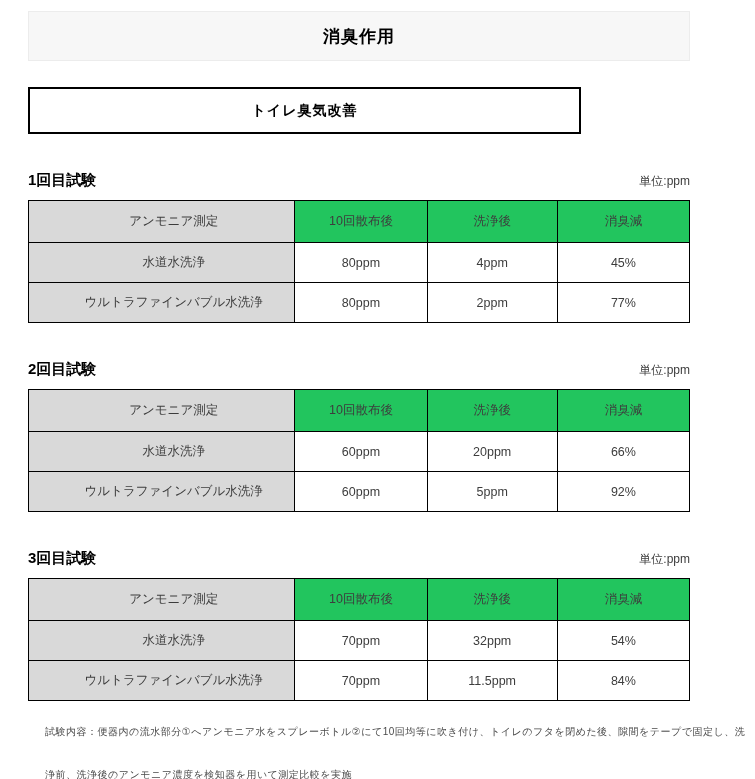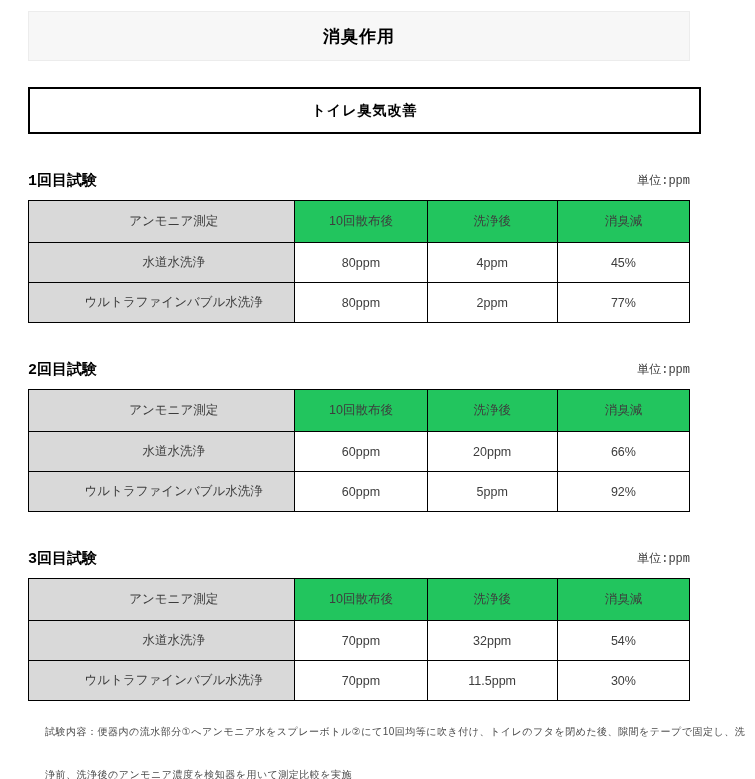--- a/index.html
+++ b/index.html
@@ -17,34 +17,33 @@
   .title-bar {
     width:662px; height:50px;
     background:#f7f7f7;
     border:1px solid #ececec;
     display:flex; align-items:center; justify-content:center;
   }
   .title-bar .title-text { font-size:17px; font-weight:bold; letter-spacing:1px; }
 
   
   .subtitle-box {
-    width:673px; height:47px;
+    width:553px; height:47px;
     margin-top:26px;
     border:2px solid #000;
     background:#fff;
     display:flex; align-items:center; justify-content:center;
   }
   .subtitle-box .subtitle-text { font-size:14px; font-weight:bold; letter-spacing:1px; }
 
   
   .section { margin-top:37px; }
   .section-head {
-    display:flex; justify-content:space-between; align-items:center;
+    display:flex; justify-content:space-between; align-items:flex-end;
     margin-bottom:10px;
-    font-family:Liberation Mono, monospace;
   }
   .section-title { font-size:15px; font-weight:bold; }
   .unit-label { font-size:12px; color:#3d3d3d; }
 
   table.results {
     width:662px;
     border-collapse:collapse;
     table-layout:fixed;
   }
   table.results col.c1 { width:40.3%; }
@@ -178,21 +177,21 @@
         <tr>
           <td class="rowhead">水道水洗浄</td>
           <td>70ppm</td>
           <td>32ppm</td>
           <td>54%</td>
         </tr>
         <tr>
           <td class="rowhead">ウルトラファインバブル水洗浄</td>
           <td>70ppm</td>
           <td>11.5ppm</td>
-          <td>30%</td>
+          <td>84%</td>
         </tr>
       </tbody>
         </table>
     </div>
 
     <div class="footnote">試験内容：便器内の流水部分①へアンモニア水をスプレーボトル②にて10回均等に吹き付け、トイレのフタを閉めた後、隙間をテープで固定し、洗浄前、洗浄後のアンモニア濃度を検知器を用いて測定比較を実施</div>
 
   </div>
 </div>
 

